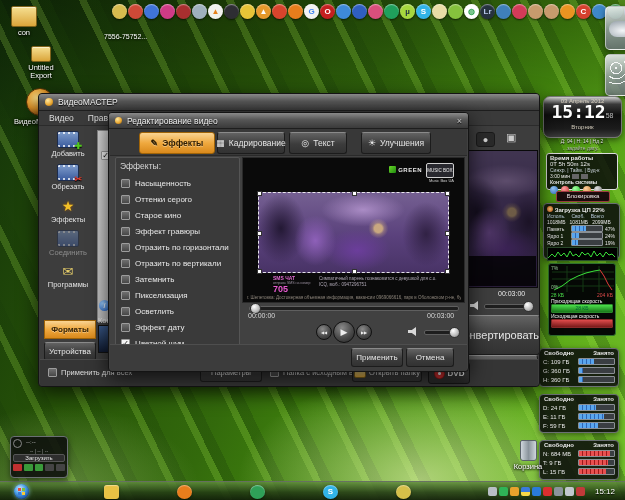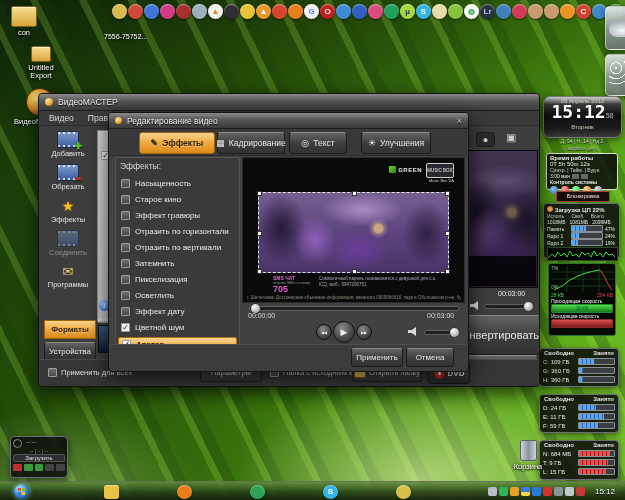--- a/index.html
+++ b/index.html
@@ -417,20 +417,24 @@
 
     <div class="abs" style="left:6px;top:44px;width:123px;height:188px;background:#3a3a3a;border:1px solid #555;border-radius:2px;">
       <div style="color:#d8d8d8;font-size:8.5px;padding:3px 0 2px 4px;">Эффекты:</div>
       <div id="fxlist">
           <div class="fxrow">
             <span class="chk"></span>
             <span>Насыщенность</span>
           </div>
           <div class="fxrow">
             <span class="chk"></span>
+            <span>Оттенки серого</span>
+          </div>
+          <div class="fxrow">
+            <span class="chk"></span>
             <span>Старое кино</span>
           </div>
           <div class="fxrow">
             <span class="chk"></span>
             <span>Эффект гравюры</span>
           </div>
           <div class="fxrow">
             <span class="chk"></span>
             <span>Отразить по горизонтали</span>
           </div>

